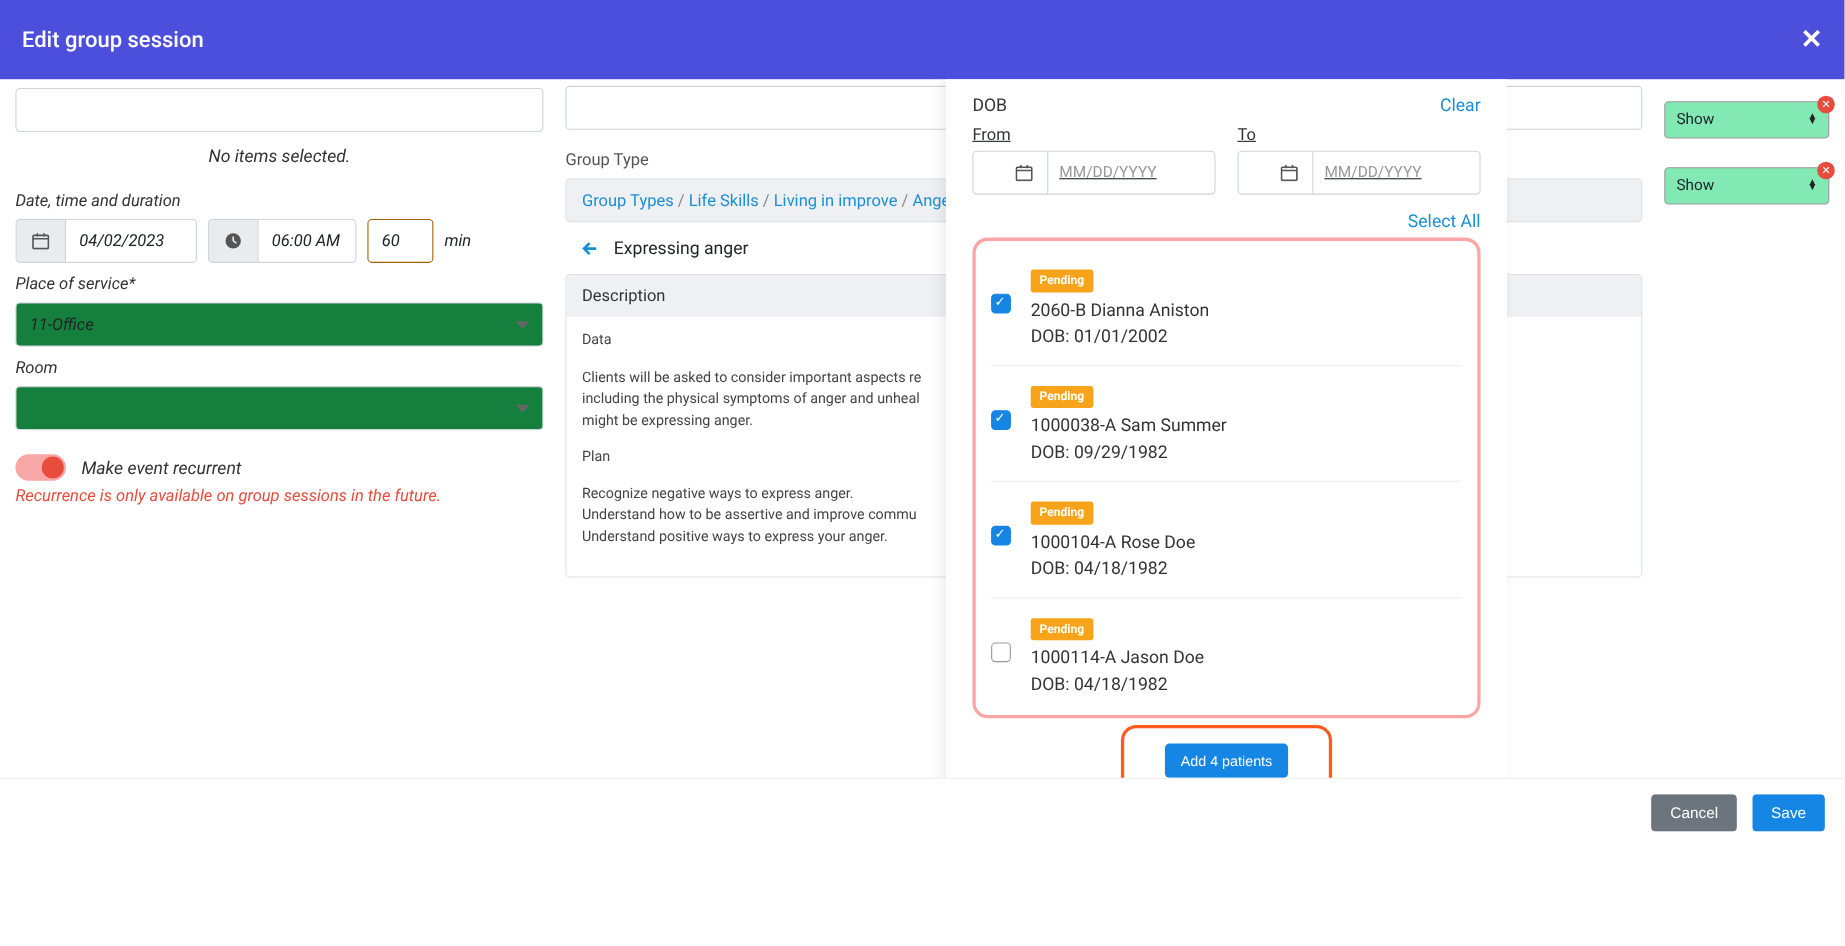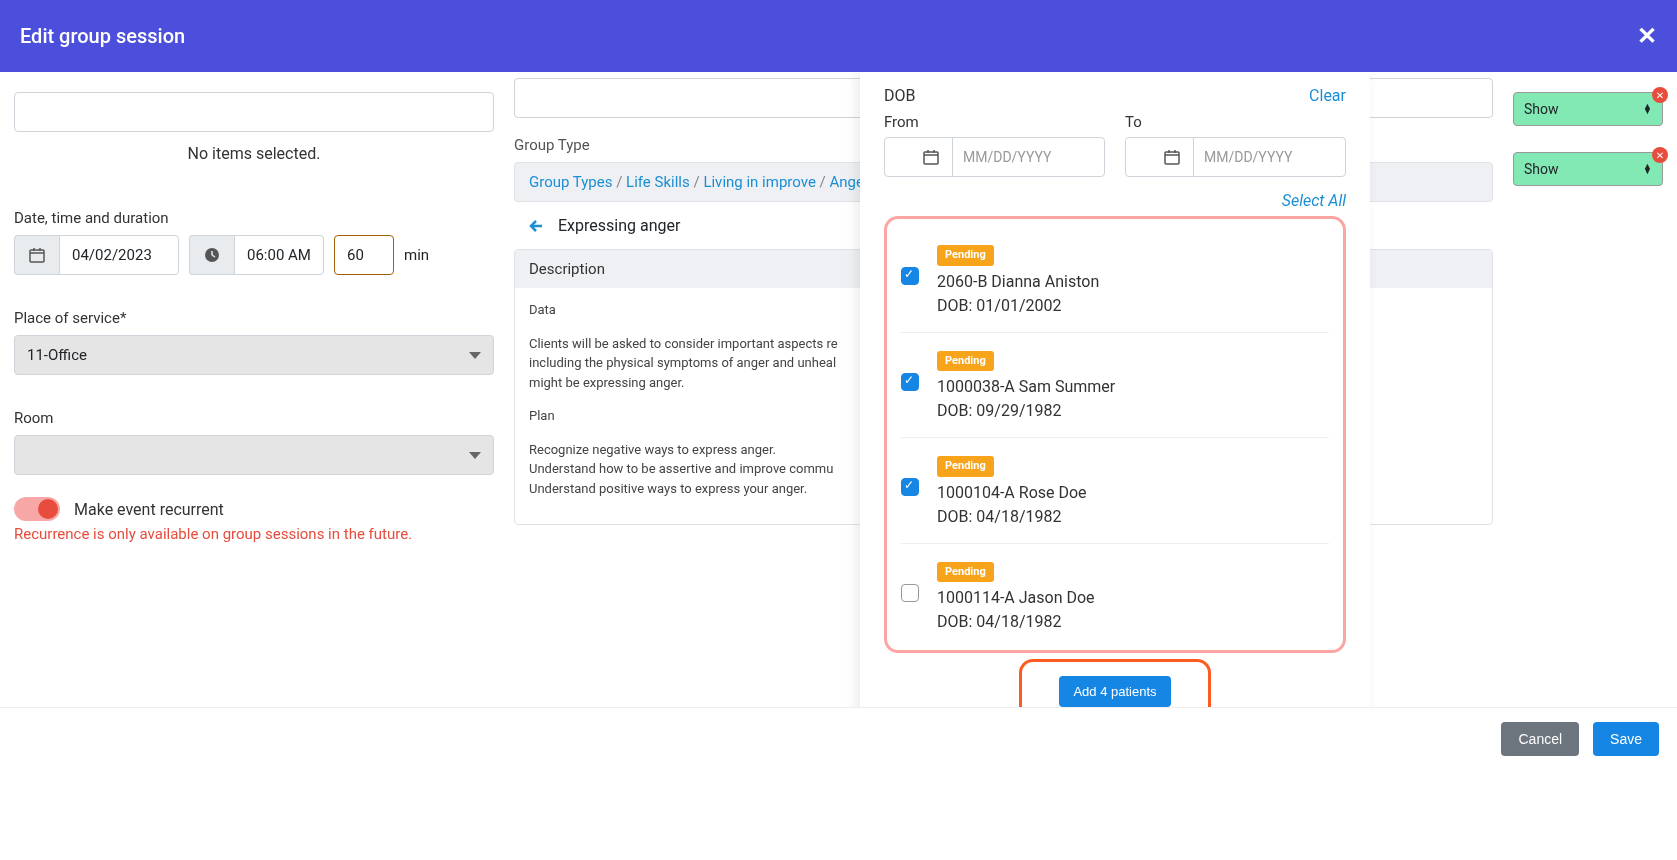--- a/index.html
+++ b/index.html
@@ -4,36 +4,36 @@
 <style>
 * { box-sizing: border-box; margin: 0; padding: 0; }
 body { font-family: -apple-system, BlinkMacSystemFont, "Segoe UI", Roboto, Arial, sans-serif; font-size: 14px; color: #212529; background: #fff; }
 
 .modal { width: 100%; height: 770px; display: flex; flex-direction: column; }
 .modal-header { background: #4c4fdb; color: #fff; padding: 22px 20px; display: flex; justify-content: space-between; align-items: center; }
 .modal-header h2 { font-size: 20px; font-weight: 500; }
 .close-x { color: #fff; font-size: 24px; font-weight: bold; cursor: pointer; }
 
 .modal-body { flex: 1; padding: 0 14px; display: flex; gap: 20px; overflow: hidden; position: relative; }
-.col-left { width: 480px; padding-top: 20px; }
+.col-left { width: 480px; padding-top: 8px; font-style: italic; }
 .col-mid { flex: 1; padding-top: 6px; min-width: 0; }
 .col-right-bg { width: 150px; padding-top: 20px; }
 
 .input-box { border: 1px solid #ced4da; border-radius: 4px; height: 40px; background: #fff; }
 .no-items { text-align: center; padding: 12px 0; color: #333; font-size: 16px; }
 
-.label { font-size: 15px; color: #333; margin-bottom: 8px; margin-top: 34px; display: block; }
+.label { font-size: 15px; color: #333; margin-bottom: 8px; margin-top: 10px; display: block; }
 .row { display: flex; gap: 10px; align-items: center; }
 
 .input-group { display: flex; }
 .input-group .addon { background: #e9ecef; border: 1px solid #ced4da; border-right: none; border-radius: 4px 0 0 4px; padding: 0 14px; display: flex; align-items: center; color: #555; height: 40px; }
 .input-group .field { border: 1px solid #ced4da; border-radius: 0 4px 4px 0; padding: 0 12px; height: 40px; background: #fff; display: flex; align-items: center; font-size: 15px; }
 .field-solo { border: 1px solid #a16207; border-radius: 4px; padding: 0 12px; height: 40px; background: #fff; display: flex; align-items: center; font-size: 15px; }
 
-.select { border: 1px solid #ced4da; border-radius: 4px; height: 40px; background: #e5e5e5; display: flex; align-items: center; padding: 0 12px; justify-content: space-between; font-size: 15px; width: 100%; }
+.select { border: 1px solid #ced4da; border-radius: 4px; height: 40px; background: #15803d; display: flex; align-items: center; padding: 0 12px; justify-content: space-between; font-size: 15px; width: 100%; }
 .chevron { width: 0; height: 0; border-left: 6px solid transparent; border-right: 6px solid transparent; border-top: 7px solid #666; }
 
 .toggle { width: 46px; height: 24px; border-radius: 12px; background: #f8a7a7; position: relative; display: inline-block; }
 .toggle .knob { position: absolute; width: 20px; height: 20px; border-radius: 50%; background: #e74c3c; top: 2px; right: 2px; }
 .toggle-row { display: flex; align-items: center; gap: 14px; margin-top: 22px; }
 .toggle-row span { font-size: 16px; color: #333; }
 .warn { color: #e74c3c; font-size: 15px; margin-top: 4px; }
 
 .mid-label { font-size: 15px; color: #555; margin-bottom: 8px; }
 .breadcrumb { background: #eef0f4; border: 1px solid #dee2e6; border-radius: 4px; padding: 10px 14px; font-size: 15px; color: #1b8fd4; }
@@ -49,28 +49,28 @@
 
 .show-chip { background: #82e8b4; border: 1px solid #999; border-radius: 4px; height: 34px; display: flex; align-items: center; padding: 0 10px; justify-content: space-between; font-size: 14px; margin-bottom: 26px; position: relative; }
 .show-chip .sort { display: flex; flex-direction: column; line-height: 5px; font-size: 9px; }
 .remove-badge { position: absolute; top: -6px; right: -6px; width: 16px; height: 16px; border-radius: 50%; background: #e74c3c; color: #fff; font-size: 10px; display: flex; align-items: center; justify-content: center; }
 
 
 .panel { position: absolute; top: 0; left: 860px; width: 510px; background: #fff; box-shadow: -4px 0 12px rgba(0,0,0,0.08); height: 720px; padding: 14px 24px 0 24px; display: flex; flex-direction: column; }
 .panel .dob-label { font-size: 16px; color: #333; }
 .panel .clear { color: #1b8fd4; font-size: 16px; cursor: pointer; }
 .panel .top-row { display: flex; justify-content: space-between; align-items: center; }
-.panel .dates-row { display: flex; gap: 20px; margin-top: 8px; }
+.panel .dates-row { display: flex; gap: 20px; margin-top: 8px; text-decoration: underline; }
 .panel .date-col { flex: 1; }
 .panel .date-col .lbl { font-size: 15px; color: #333; margin-bottom: 6px; }
 .panel .date-input { border: 1px solid #ced4da; border-radius: 4px; height: 40px; display: flex; padding-left: 24px; }
 .panel .date-input .ico { width: 44px; border-right: 1px solid #ced4da; display: flex; align-items: center; justify-content: center; color: #555; }
 .panel .date-input .ph { flex: 1; display: flex; align-items: center; padding: 0 10px; color: #999; font-size: 14px; }
 
-.select-all { text-align: right; color: #1b8fd4; font-size: 16px; margin: 14px 0 6px 0; cursor: pointer; font-style: italic; }
+.select-all { text-align: right; color: #1b8fd4; font-size: 16px; margin: 14px 0 6px 0; cursor: pointer; }
 .patients { border: 3px solid #fca5a5; border-radius: 14px; padding: 8px 14px 2px 14px; flex-shrink: 0; }
 .patient { display: flex; gap: 18px; padding: 14px 0; border-bottom: 1px solid #eee; }
 .patient:last-child { border-bottom: none; }
 .checkbox { width: 18px; height: 18px; border: 1px solid #999; border-radius: 4px; flex-shrink: 0; margin-top: 26px; position: relative; }
 .checkbox.checked { background: #1686e5; border-color: #1686e5; }
 .checkbox.checked::after { content: "✓"; color: #fff; font-size: 12px; position: absolute; top: -1px; left: 2px; }
 .patient .info { font-size: 16px; color: #333; line-height: 1.5; }
 .pending { display: inline-block; background: #f7a41a; color: #fff; font-size: 11px; font-weight: bold; padding: 2px 8px; border-radius: 3px; margin-bottom: 4px; }
 
 .add-wrap { border: 3px solid #ff5a1f; border-radius: 14px; padding: 14px 0; margin: 6px auto 0 auto; width: 192px; text-align: center; }

